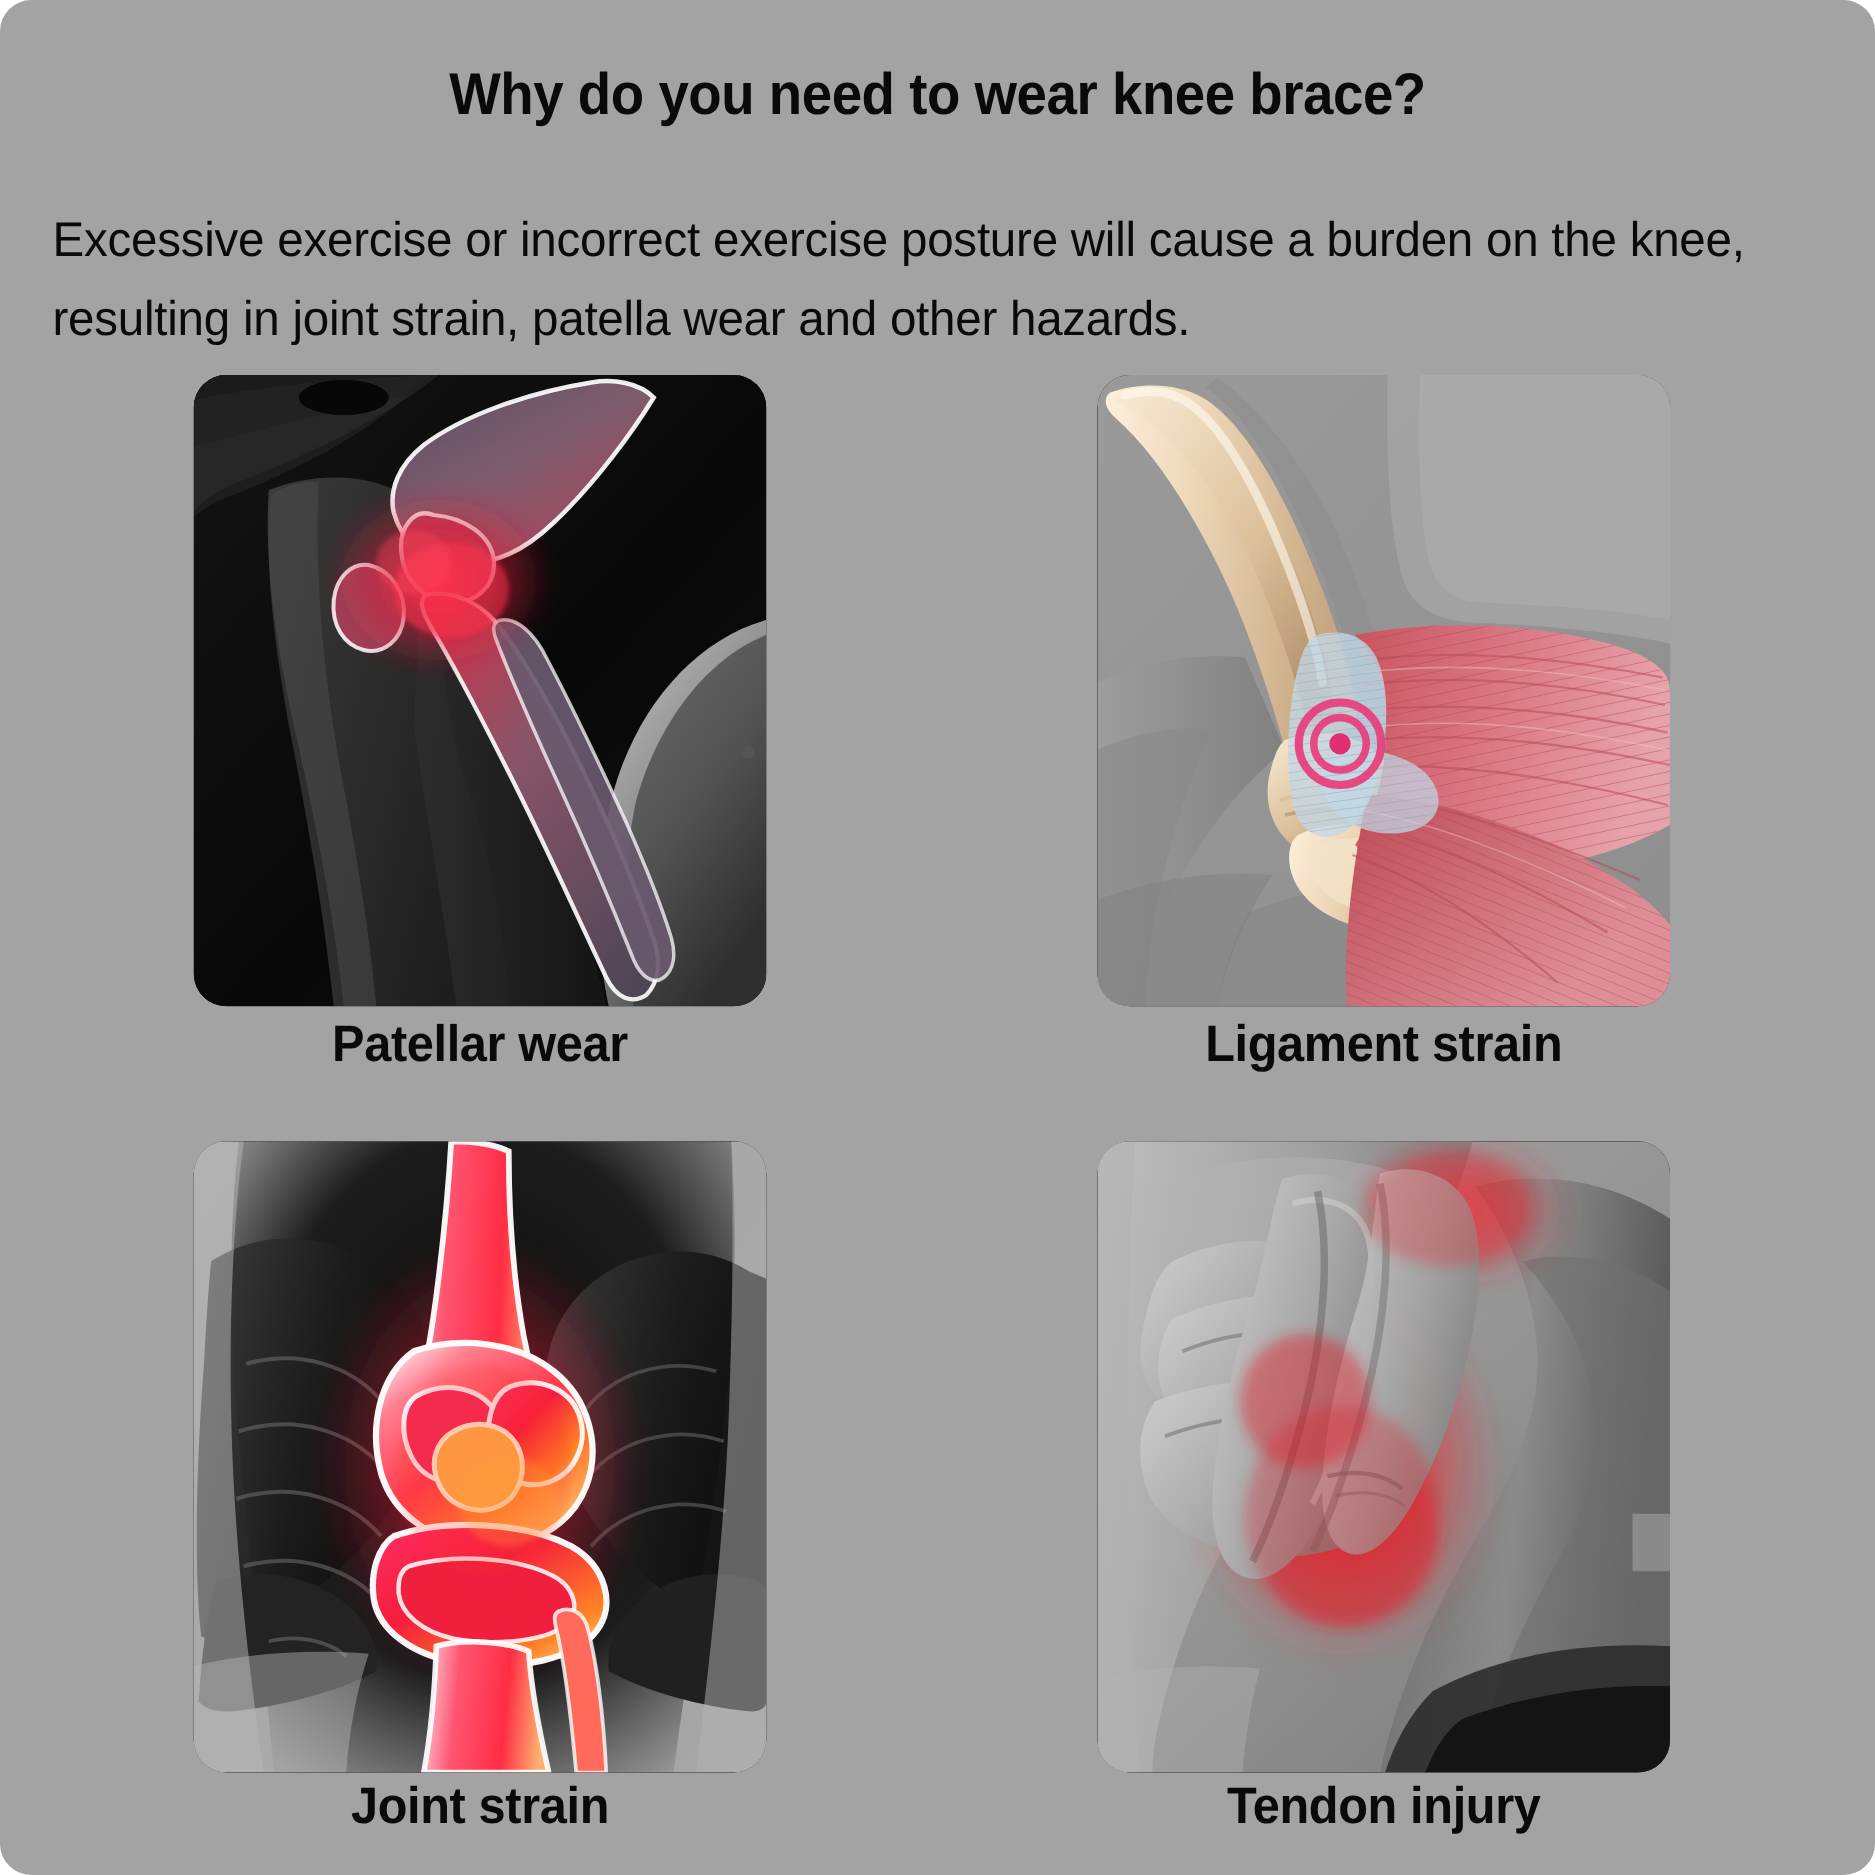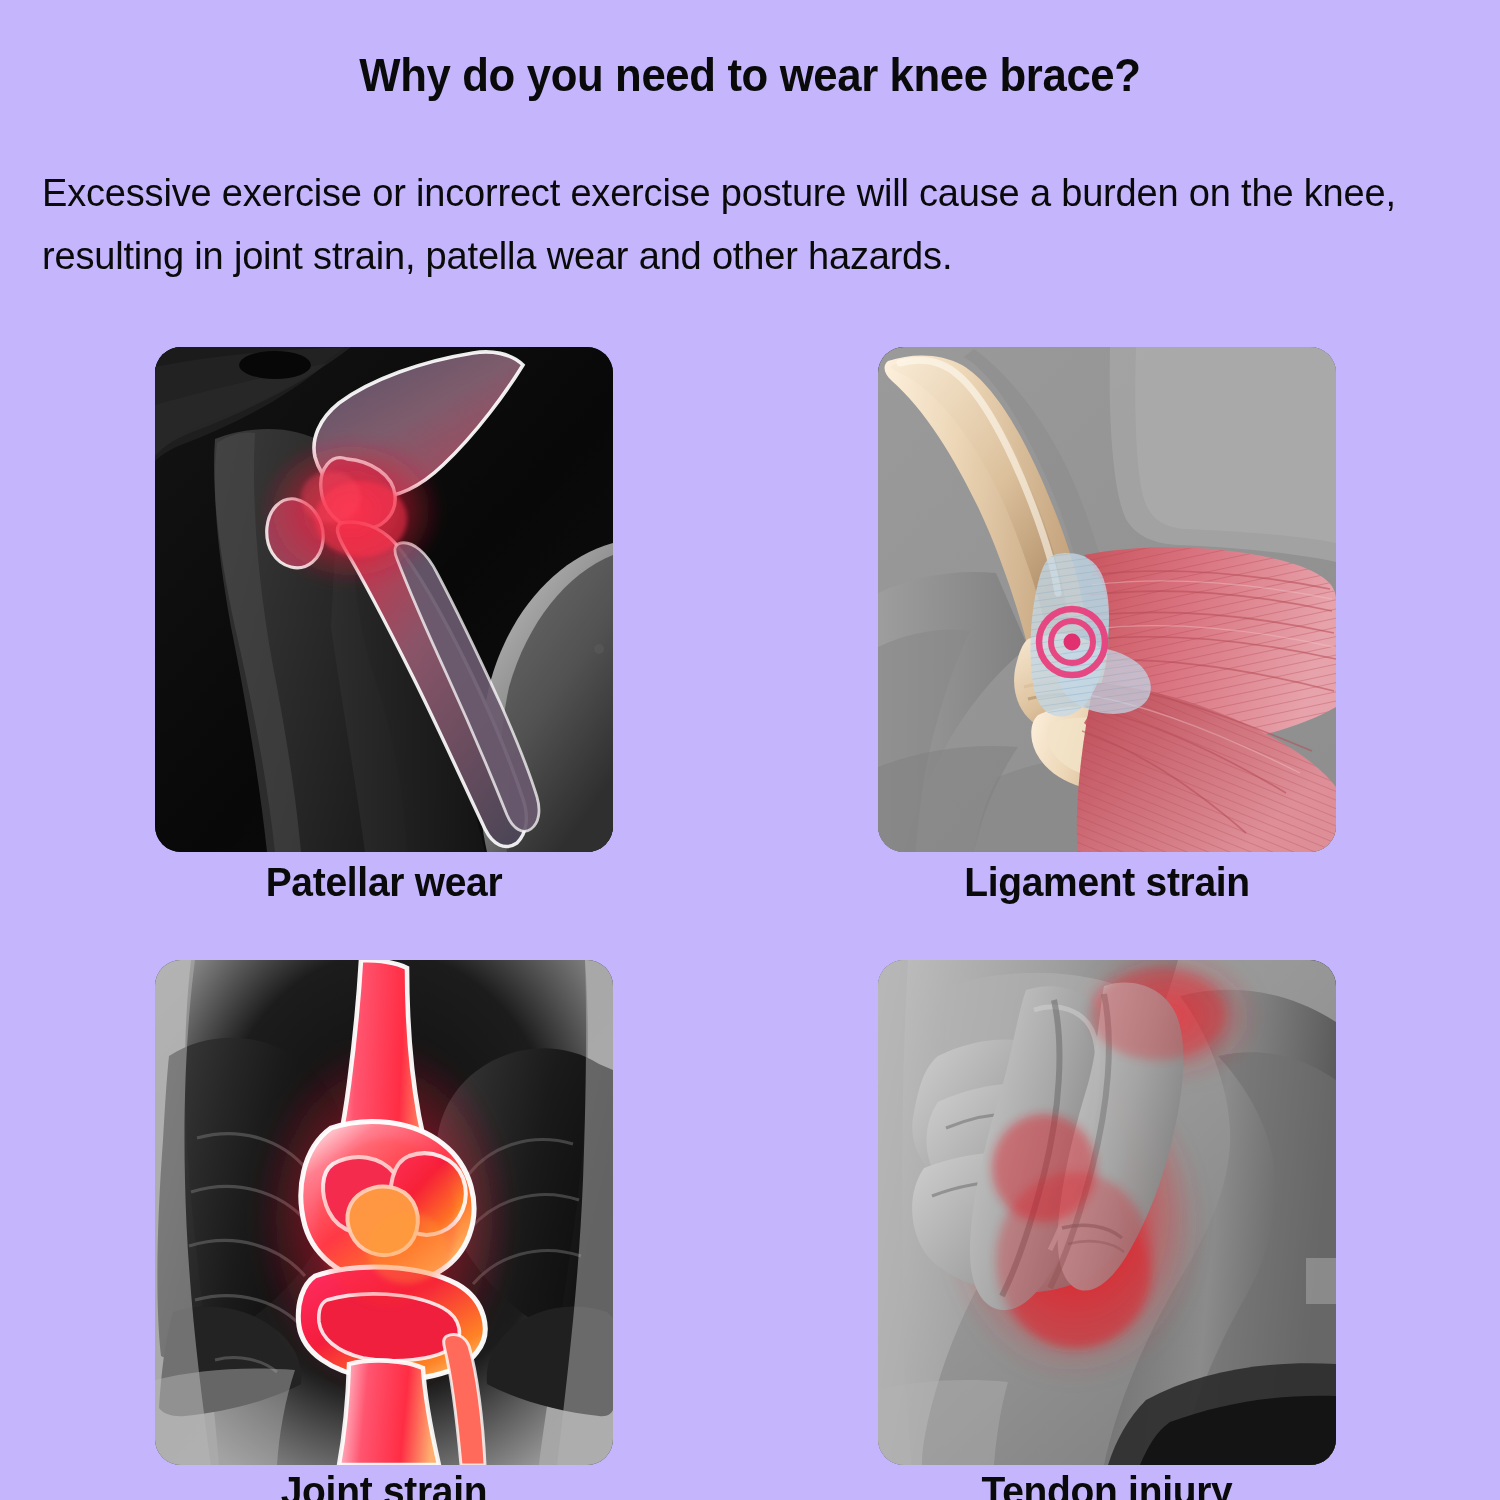--- a/index.html
+++ b/index.html
@@ -12,21 +12,22 @@
     height: 1500px;
     font-family: "Liberation Sans", sans-serif;
     color: #0a0a0a;
     overflow: hidden;
     position: relative;
   }
 
   .page {
     position: absolute;
     inset: 0;
-    background: #c4b5fd;
+    background: #a3a3a3;
+    border-radius: 25px;
   }
 
   
   .title {
     position: absolute;
     left: 0;
     top: 18px;
     width: 1500px;
     text-align: center;
     font-size: 47px;
@@ -48,21 +49,21 @@
     line-height: 1.62;
     font-weight: 400;
     text-align: left;
     letter-spacing: -0.2px;
     font-family: "Liberation Sans Narrow", "Liberation Sans", sans-serif;
     transform: scaleX(0.975);
     transform-origin: left top;
   }
 
   
-  .grid { position: absolute; inset: 0; margin-top: 47px; }
+  .grid { position: absolute; inset: 0; }
 
   .card { position: absolute; }
 
   .card-img {
     position: absolute;
     left: 0;
     top: 0;
     width: 458px;
     height: 505px;
     border-radius: 26px;

